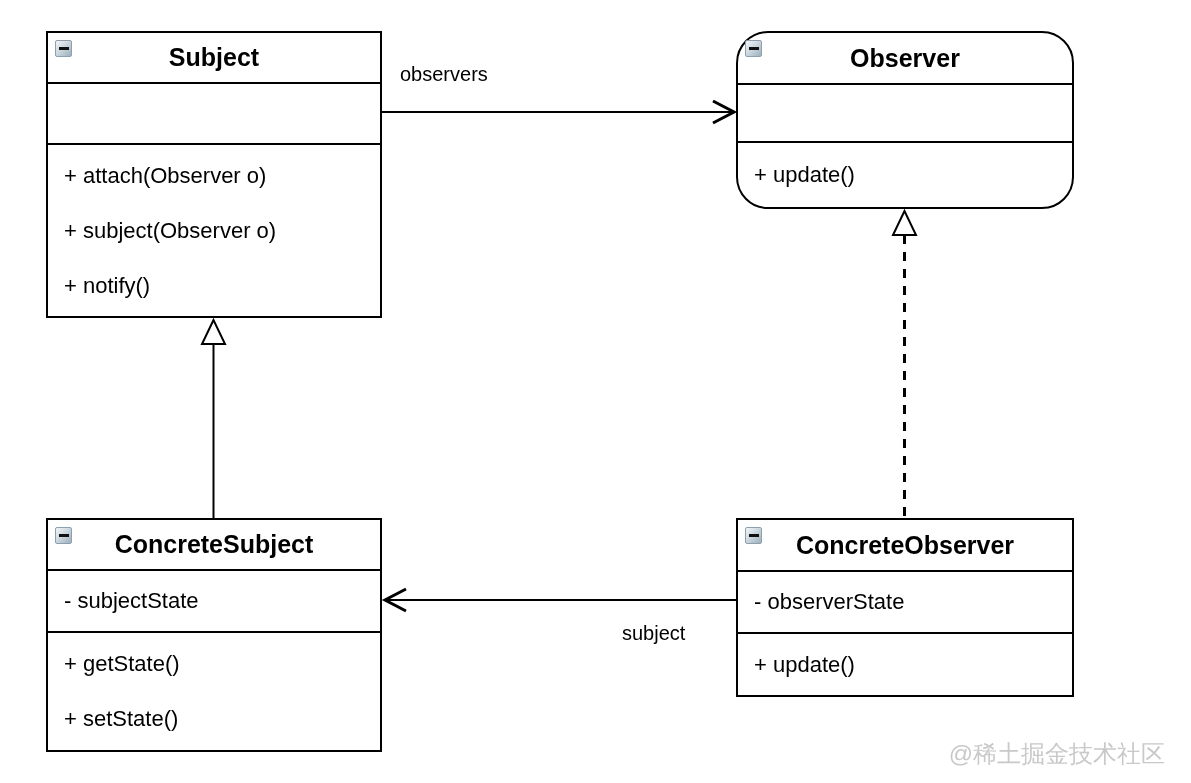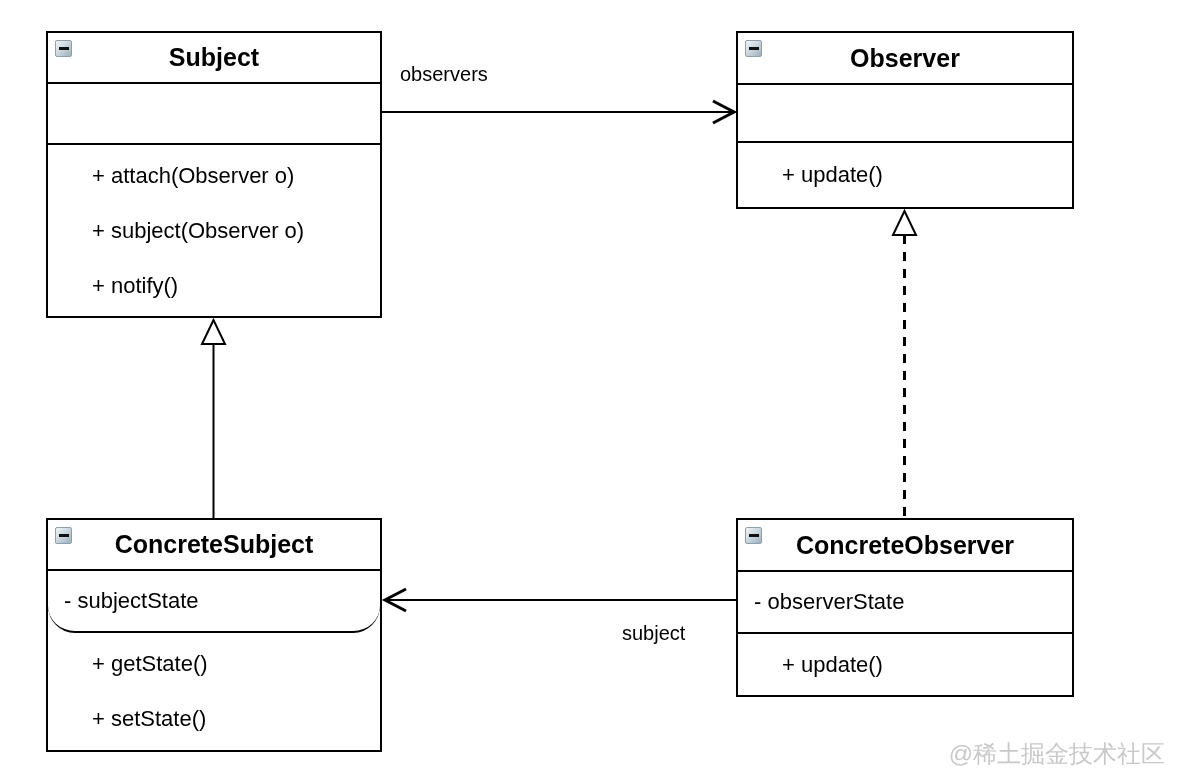--- a/index.html
+++ b/index.html
@@ -66,21 +66,20 @@
     display: flex;
     flex-direction: column;
     justify-content: center;
   }
 
   .uml-methods {
     flex: 1 1 auto;
     display: flex;
     flex-direction: column;
     justify-content: center;
-    padding-left: 28px;
   }
 
   .member {
     height: 55px;
     display: flex;
     align-items: center;
     padding-left: 16px;
     font-size: 22px;
     color: #000000;
     white-space: nowrap;
@@ -131,41 +130,41 @@
       <span>Subject</span>
     </div>
     <div class="uml-attrs" style="height:61px;"></div>
     <div class="uml-methods">
       <div class="member">+ attach(Observer o)</div>
       <div class="member">+ subject(Observer o)</div>
       <div class="member">+ notify()</div>
     </div>
   </div>
 
-  <div class="uml-class" style="left:736px; top:31px; width:338px; height:178px;">
+  <div class="uml-class" style="left:736px; top:31px; width:338px; height:178px;border-radius:32px;">
     <div class="uml-title" style="height:52px;">
       <span class="collapse-btn">
           <span class="minus"></span>
         </span>
       <span>Observer</span>
     </div>
     <div class="uml-attrs" style="height:58px;"></div>
     <div class="uml-methods">
       <div class="member">+ update()</div>
     </div>
   </div>
 
   <div class="uml-class" style="left:46px; top:518px; width:336px; height:234px;">
     <div class="uml-title" style="height:51px;">
       <span class="collapse-btn">
           <span class="minus"></span>
         </span>
       <span>ConcreteSubject</span>
     </div>
-    <div class="uml-attrs" style="height:62px;border-radius:27px;">
+    <div class="uml-attrs" style="height:62px;">
       <div class="member">- subjectState</div>
     </div>
     <div class="uml-methods">
       <div class="member">+ getState()</div>
       <div class="member">+ setState()</div>
     </div>
   </div>
 
   <div class="uml-class" style="left:736px; top:518px; width:338px; height:179px;">
     <div class="uml-title" style="height:52px;">

